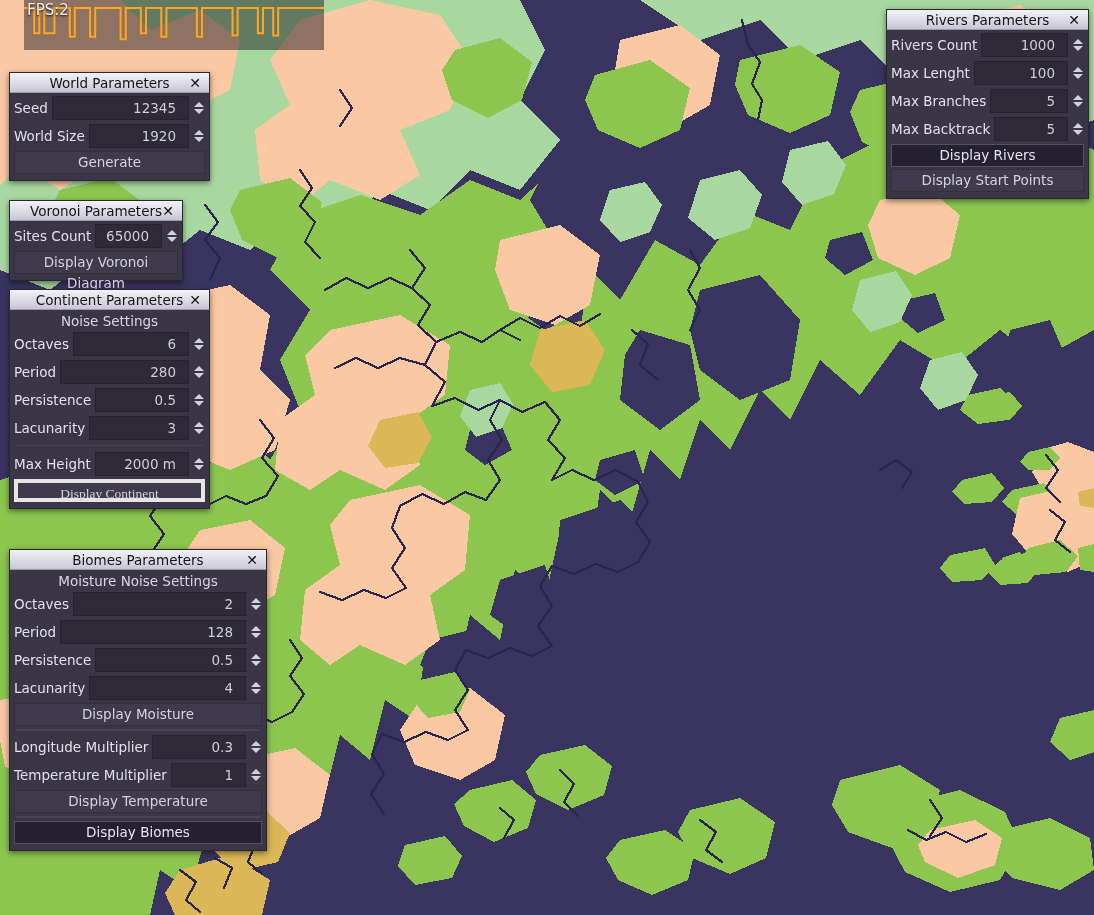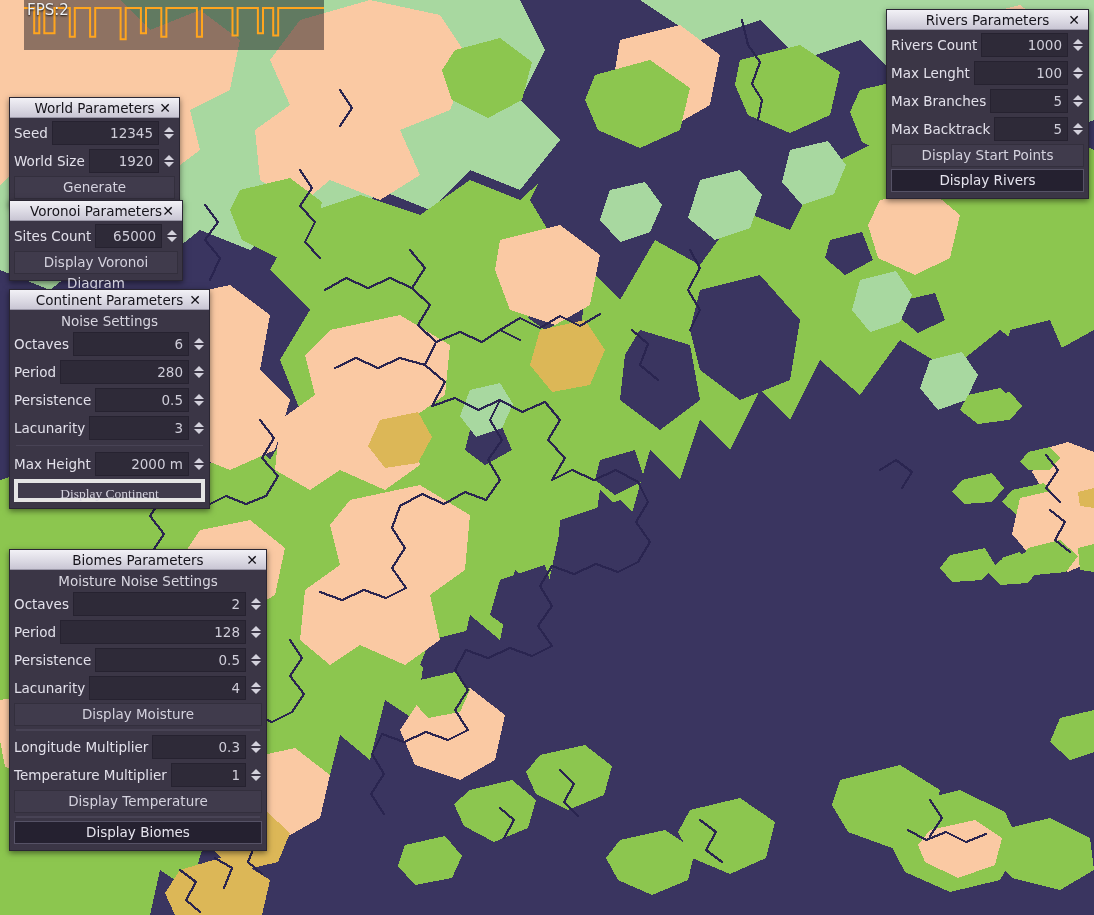--- a/index.html
+++ b/index.html
@@ -51,21 +51,21 @@
 
   .row { display:flex; align-items:center; height:26px; margin-bottom:2px; }
   .row .lbl {
     color:#e2e0ea; font-size:13.5px; white-space:nowrap;
     padding-right:4px; line-height:26px;
   }
   .row .field {
     flex:1 1 auto; min-width:0; height:24px;
     background:#2e2a38; border:1px solid #262230;
     color:#cfcdd9; font-size:13.5px; text-align:right;
-    line-height:22px; padding-right:5px; overflow:hidden; white-space:nowrap;
+    line-height:22px; padding-right:12px; overflow:hidden; white-space:nowrap;
   }
   .spin {
     width:13px; height:24px; margin-left:3px; flex:0 0 13px;
     display:flex; flex-direction:column; justify-content:center;
     align-items:center; gap:2px; cursor:pointer;
   }
   .spin i {
     display:block; width:0; height:0;
     border-left:5px solid transparent; border-right:5px solid transparent;
   }
@@ -78,21 +78,21 @@
     color:#d4d2de; font-size:13.5px; text-align:center;
     cursor:pointer; margin:2px 0; font-family:"DejaVu Sans", sans-serif;
   }
   .btn.focus { border:4px solid #e5e5e5;font-family:Liberation Serif, serif; }
   .btn.active { background:#252130; border:1px solid #565266; color:#e6e4ee; }
 
   .sep { height:1px; background:#55506380; margin:4px 2px 5px 2px; }
   .sep2 { height:2px; background:#55506380; margin:3px 2px 3px 2px; }
 
   
-  #panel-world     { left:9px;  top:97px;  width:171px; }
+  #panel-world     { left:9px;  top:72px;  width:201px; }
   #panel-voronoi   { left:9px;  top:200px; width:174px; }
   #panel-continent { left:9px;  top:289px; width:201px; }
   #panel-biomes    { left:9px;  top:549px; width:258px; }
   #panel-rivers    { left:886px;top:9px;   width:203px; }
 </style>
 </head>
 <body>
 
 <div id="map">
   <svg viewBox="0 0 1094 915" preserveAspectRatio="none" shape-rendering="crispEdges">
@@ -453,16 +453,16 @@
         </span>
     </div>
     <div class="row">
       <span class="lbl">Max Backtrack</span>
       <span class="field">5</span>
       <span class="spin">
           <i class="up"></i>
           <i class="dn"></i>
         </span>
     </div>
+    <div class="btn active">Display Rivers</div>
     <div class="btn">Display Start Points</div>
-    <div class="btn active">Display Rivers</div>
   </div>
 </div>
 
 </body></html>

